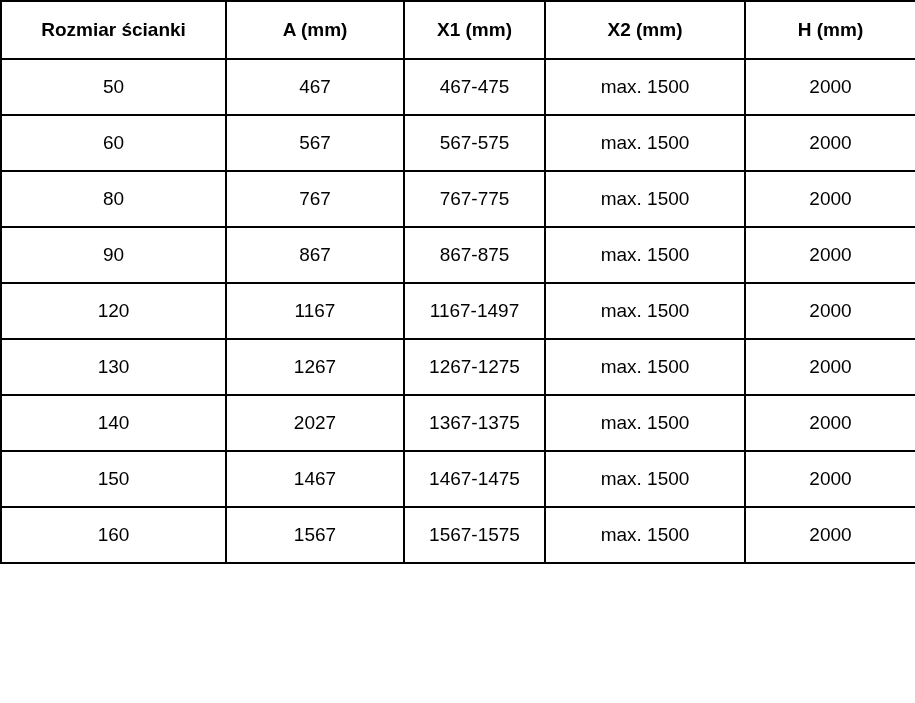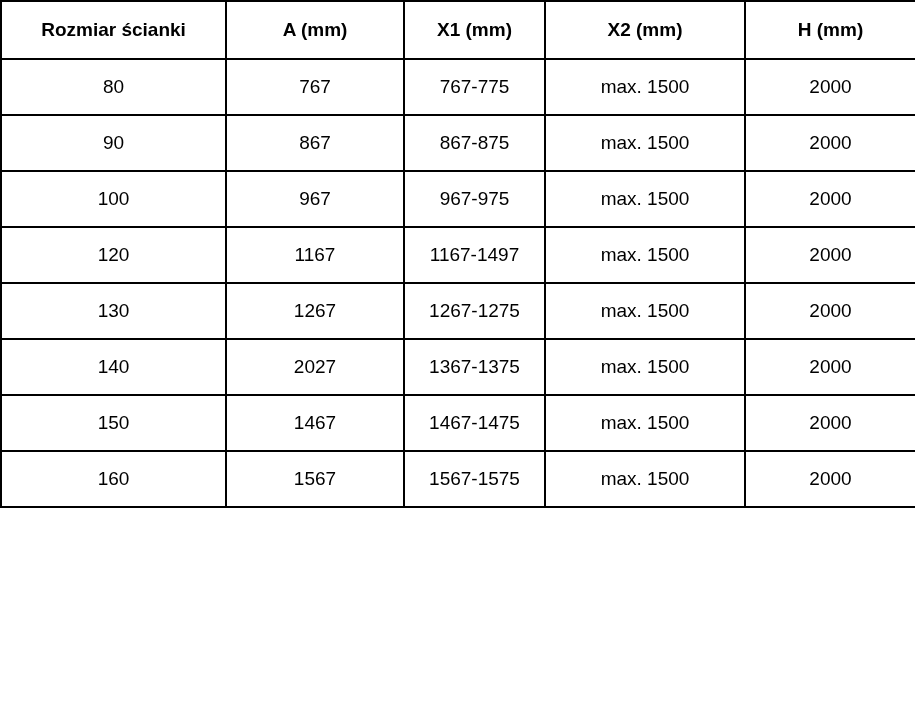--- a/index.html
+++ b/index.html
@@ -69,37 +69,44 @@
       <tr>
         <th>Rozmiar ścianki</th>
         <th>A (mm)</th>
         <th>X1 (mm)</th>
         <th>X2 (mm)</th>
         <th>H (mm)</th>
       </tr>
     </thead>
     <tbody>
       <tr>
+        <td>50</td>
+        <td>467</td>
+        <td>467-475</td>
+        <td>max. 1500</td>
+        <td>2000</td>
+      </tr>
+      <tr>
+        <td>60</td>
+        <td>567</td>
+        <td>567-575</td>
+        <td>max. 1500</td>
+        <td>2000</td>
+      </tr>
+      <tr>
         <td>80</td>
         <td>767</td>
         <td>767-775</td>
         <td>max. 1500</td>
         <td>2000</td>
       </tr>
       <tr>
         <td>90</td>
         <td>867</td>
         <td>867-875</td>
-        <td>max. 1500</td>
-        <td>2000</td>
-      </tr>
-      <tr>
-        <td>100</td>
-        <td>967</td>
-        <td>967-975</td>
         <td>max. 1500</td>
         <td>2000</td>
       </tr>
       <tr>
         <td>120</td>
         <td>1167</td>
         <td>1167-1497</td>
         <td>max. 1500</td>
         <td>2000</td>
       </tr>

